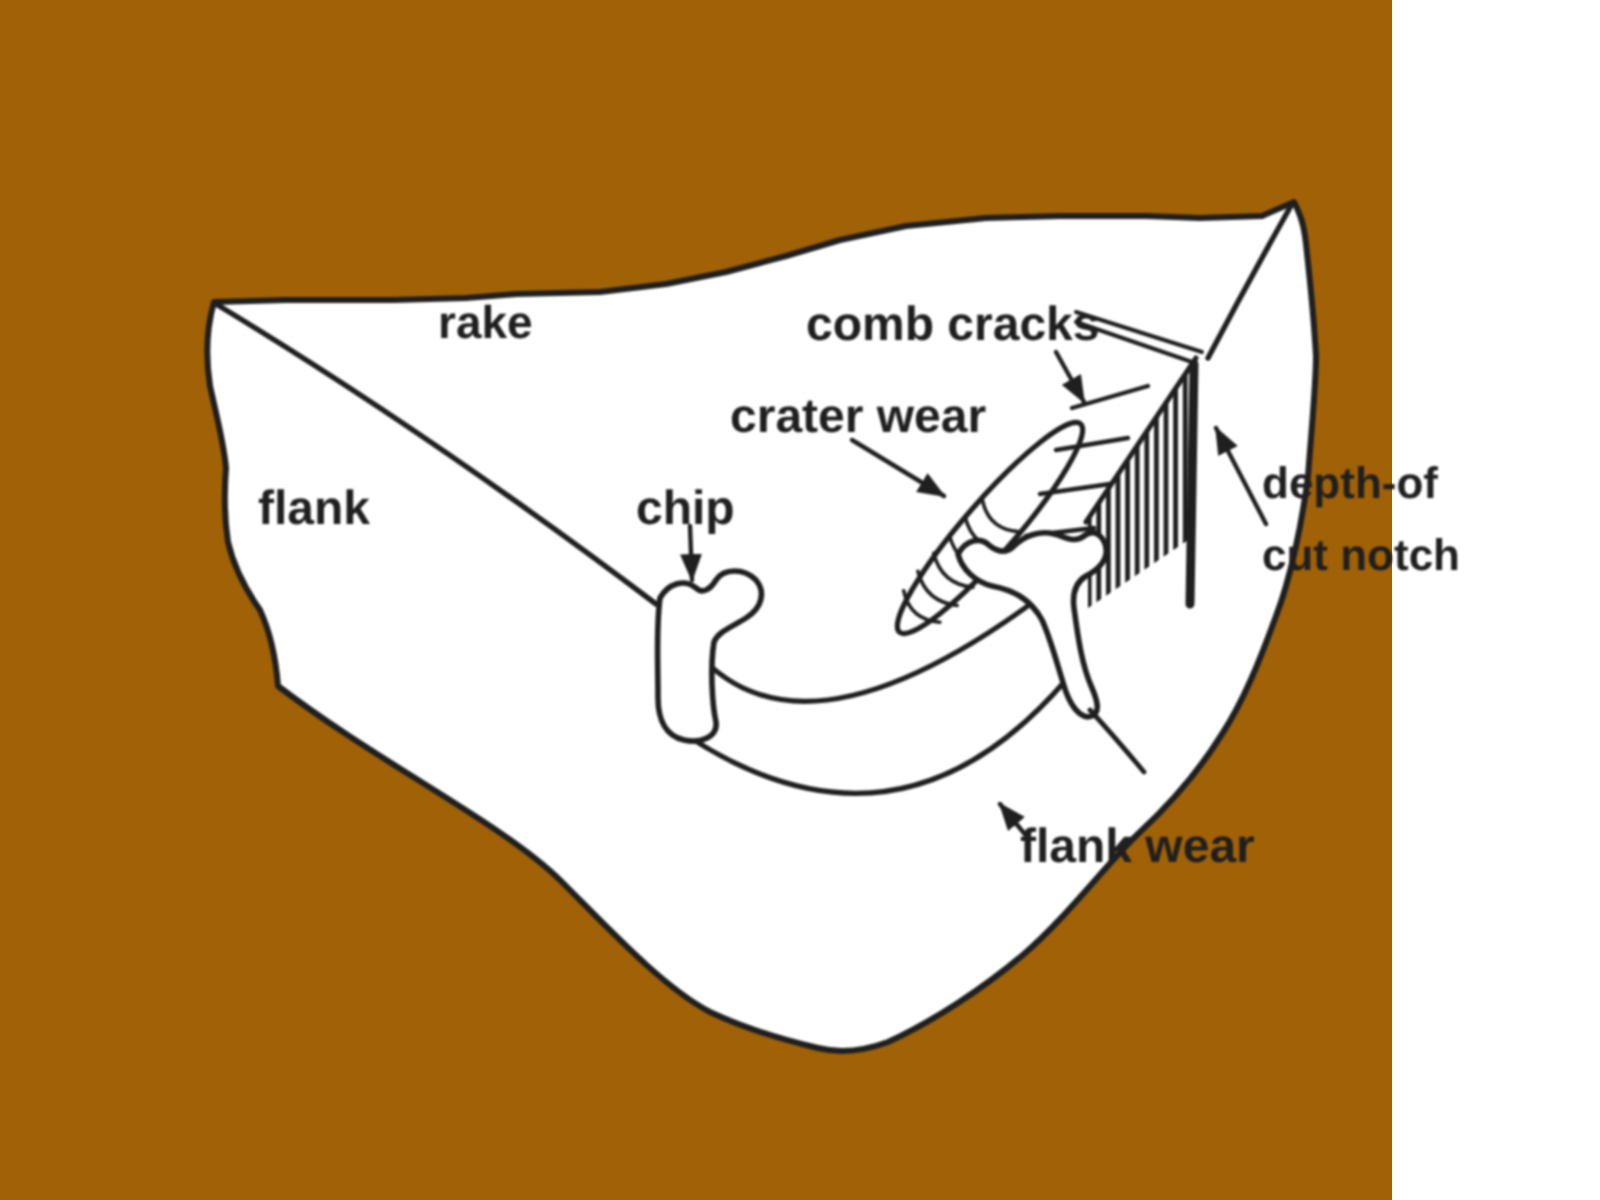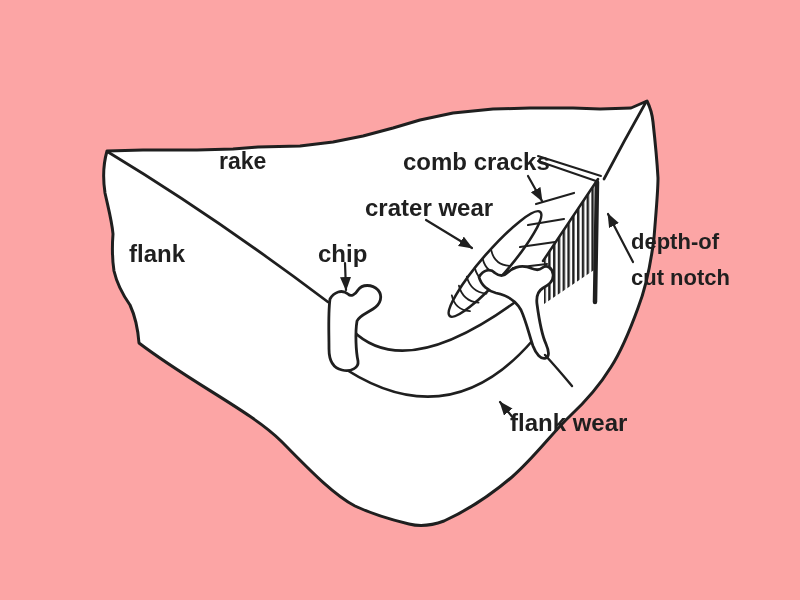--- a/index.html
+++ b/index.html
@@ -6,23 +6,23 @@
     margin: 0;
     padding: 0;
     background: #ffffff;
     width: 800px;
     height: 600px;
     overflow: hidden;
     font-family: "Liberation Sans", sans-serif;
   }
   .stage {
     position: relative;
-    width: 800px;
+    width: 696px;
     height: 600px;
-    background: #fca5a5;
+    background: #a16207;
   }
   svg.drawing {
     display: block;
     width: 800px;
     height: 600px;
     filter: blur(0.45px);
   }
   .ink {
     stroke: #1f1f1f;
     fill: none;

